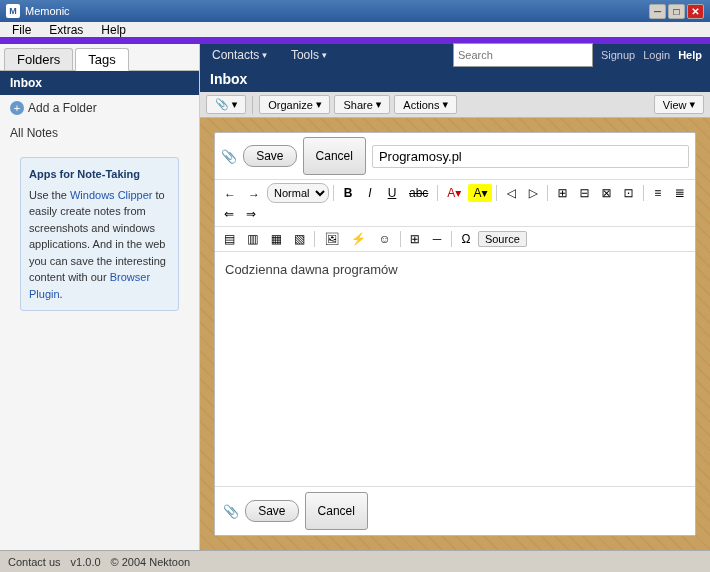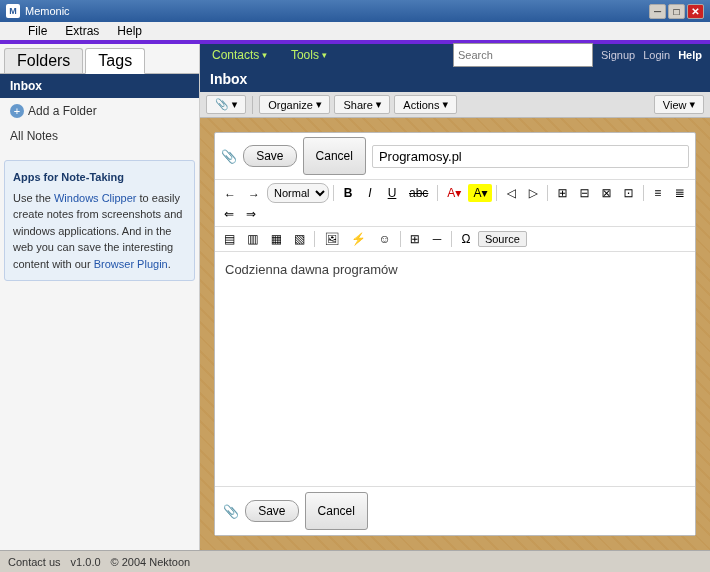--- a/index.html
+++ b/index.html
@@ -53,22 +53,22 @@
     .tb-btn.minimize { background: #d4d0c8; color: #000; }
     .tb-btn.maximize { background: #d4d0c8; color: #000; }
     .tb-btn.close { background: #cc2222; color: white; font-weight: bold; }
 
     
     .menu-bar {
       background: #f0f0f0;
       height: 22px;
       display: flex;
       align-items: center;
-      padding: 0 20px;
-      border-bottom: 4px solid #6d28d9;
+      padding: 0 4px;
+      border-bottom: 7px solid #6d28d9;
       gap: 2px;
     }
     .menu-item {
       padding: 2px 8px;
       font-size: 12px;
       cursor: pointer;
       border-radius: 2px;
     }
 
     
@@ -84,21 +84,21 @@
       margin-left: auto;
       display: flex;
       align-items: center;
       gap: 8px;
       padding-right: 8px;
     }
     .nav-tab {
       padding: 0 12px;
       display: flex;
       align-items: center;
-      color: #bef264;
+      color: #e5e5e5;
       font-size: 12px;
       cursor: pointer;
       gap: 3px;
     }
     .nav-tab.active {
       background: #e8e8e8;
       color: #333;
       border-top: 1px solid #888;
       border-left: 1px solid #888;
       border-right: 1px solid #888;
@@ -136,21 +136,21 @@
       flex-direction: column;
     }
     .sidebar-tabs {
       display: flex;
       border-bottom: 1px solid #bbb;
       padding: 4px 4px 0;
       gap: 2px;
     }
     .sidebar-tab {
       padding: 3px 12px;
-      font-size: 16px;
+      font-size: 13px;
       cursor: pointer;
       border: 1px solid #bbb;
       border-bottom: none;
       border-radius: 3px 3px 0 0;
       background: #e8e8e8;
     }
     .sidebar-tab.active {
       background: white;
       border-bottom: 1px solid white;
       margin-bottom: -1px;
@@ -182,21 +182,21 @@
       justify-content: center;
       font-size: 11px;
     }
     .all-notes {
       padding: 5px 10px;
       font-size: 12px;
       cursor: pointer;
       color: #333;
     }
     .info-box {
-      margin: 12px 4px;
+      margin: 12px 20px;
       background: #e8f0f8;
       border: 1px solid #c0d0e8;
       border-radius: 3px;
       padding: 8px;
       font-size: 11px;
       color: #333;
       line-height: 1.5;
     }
     .info-box .title {
       color: #1a3a6a;

